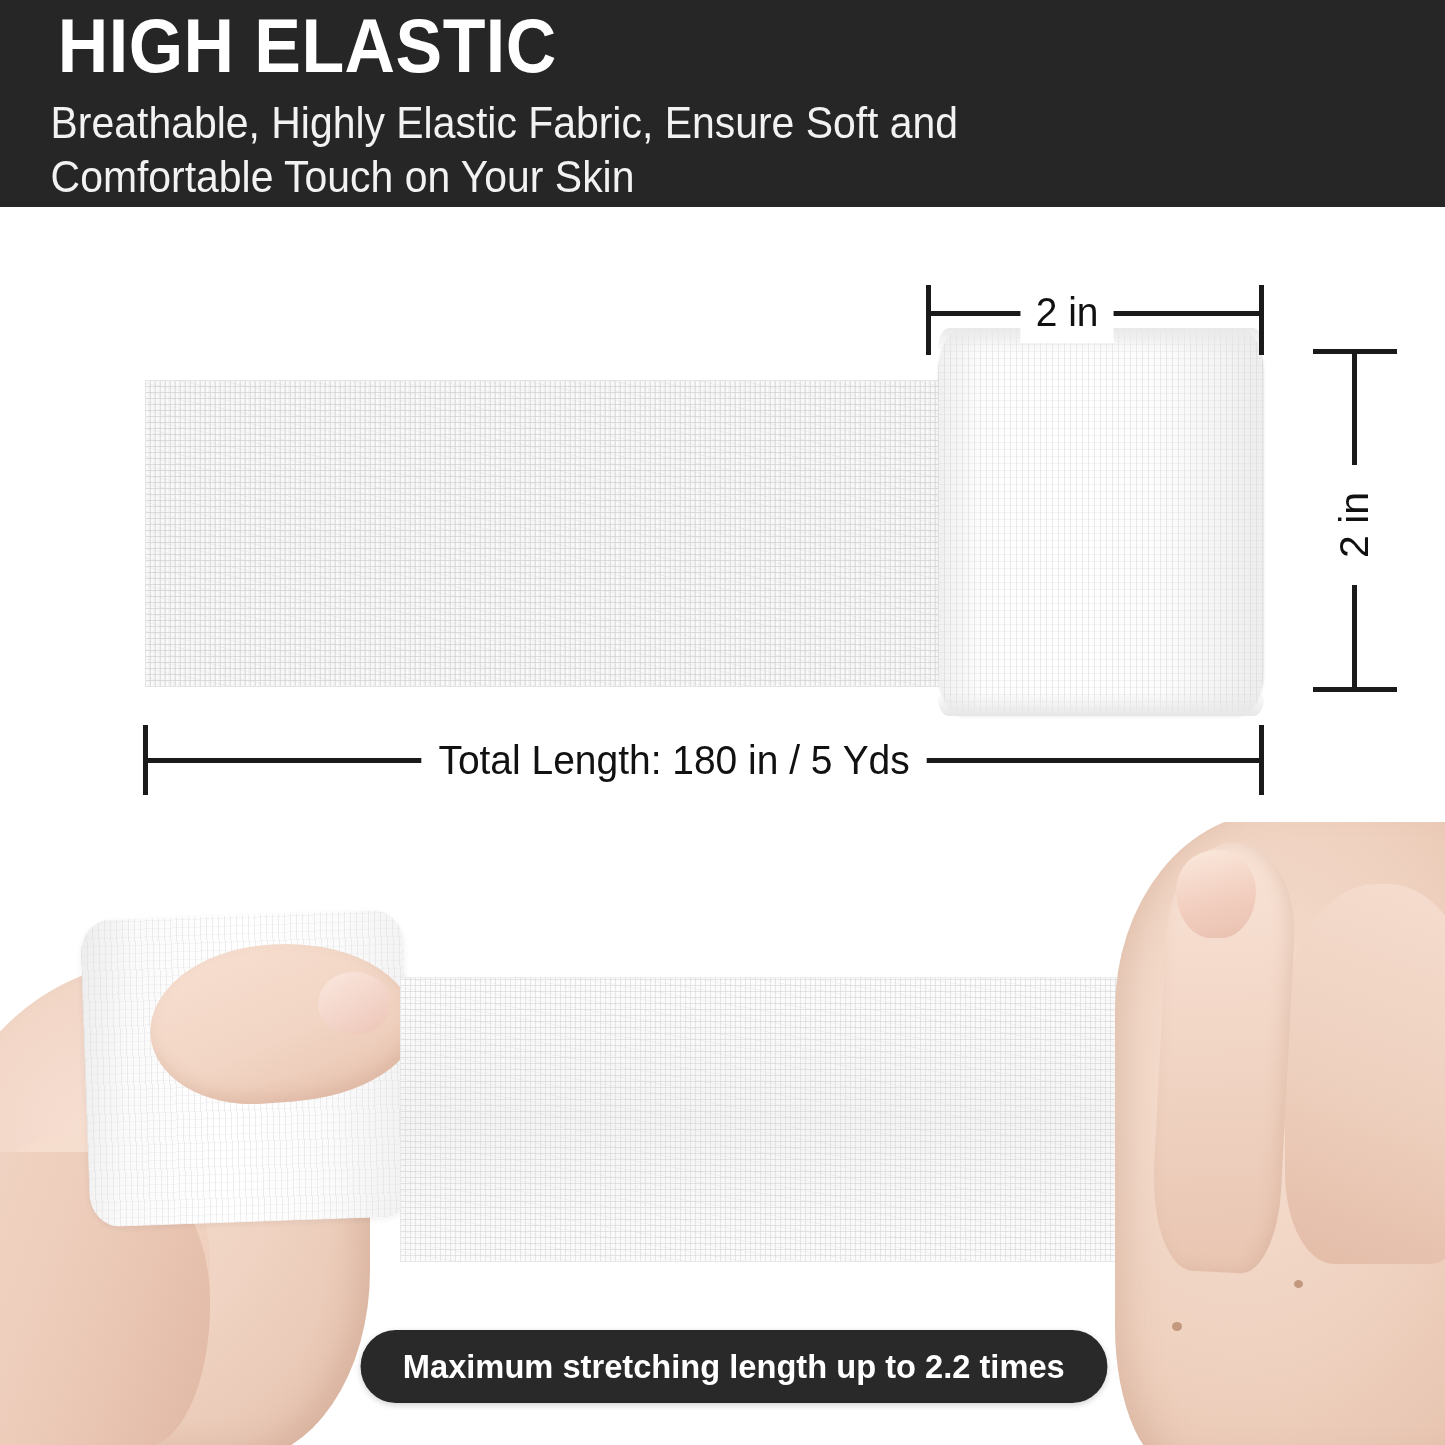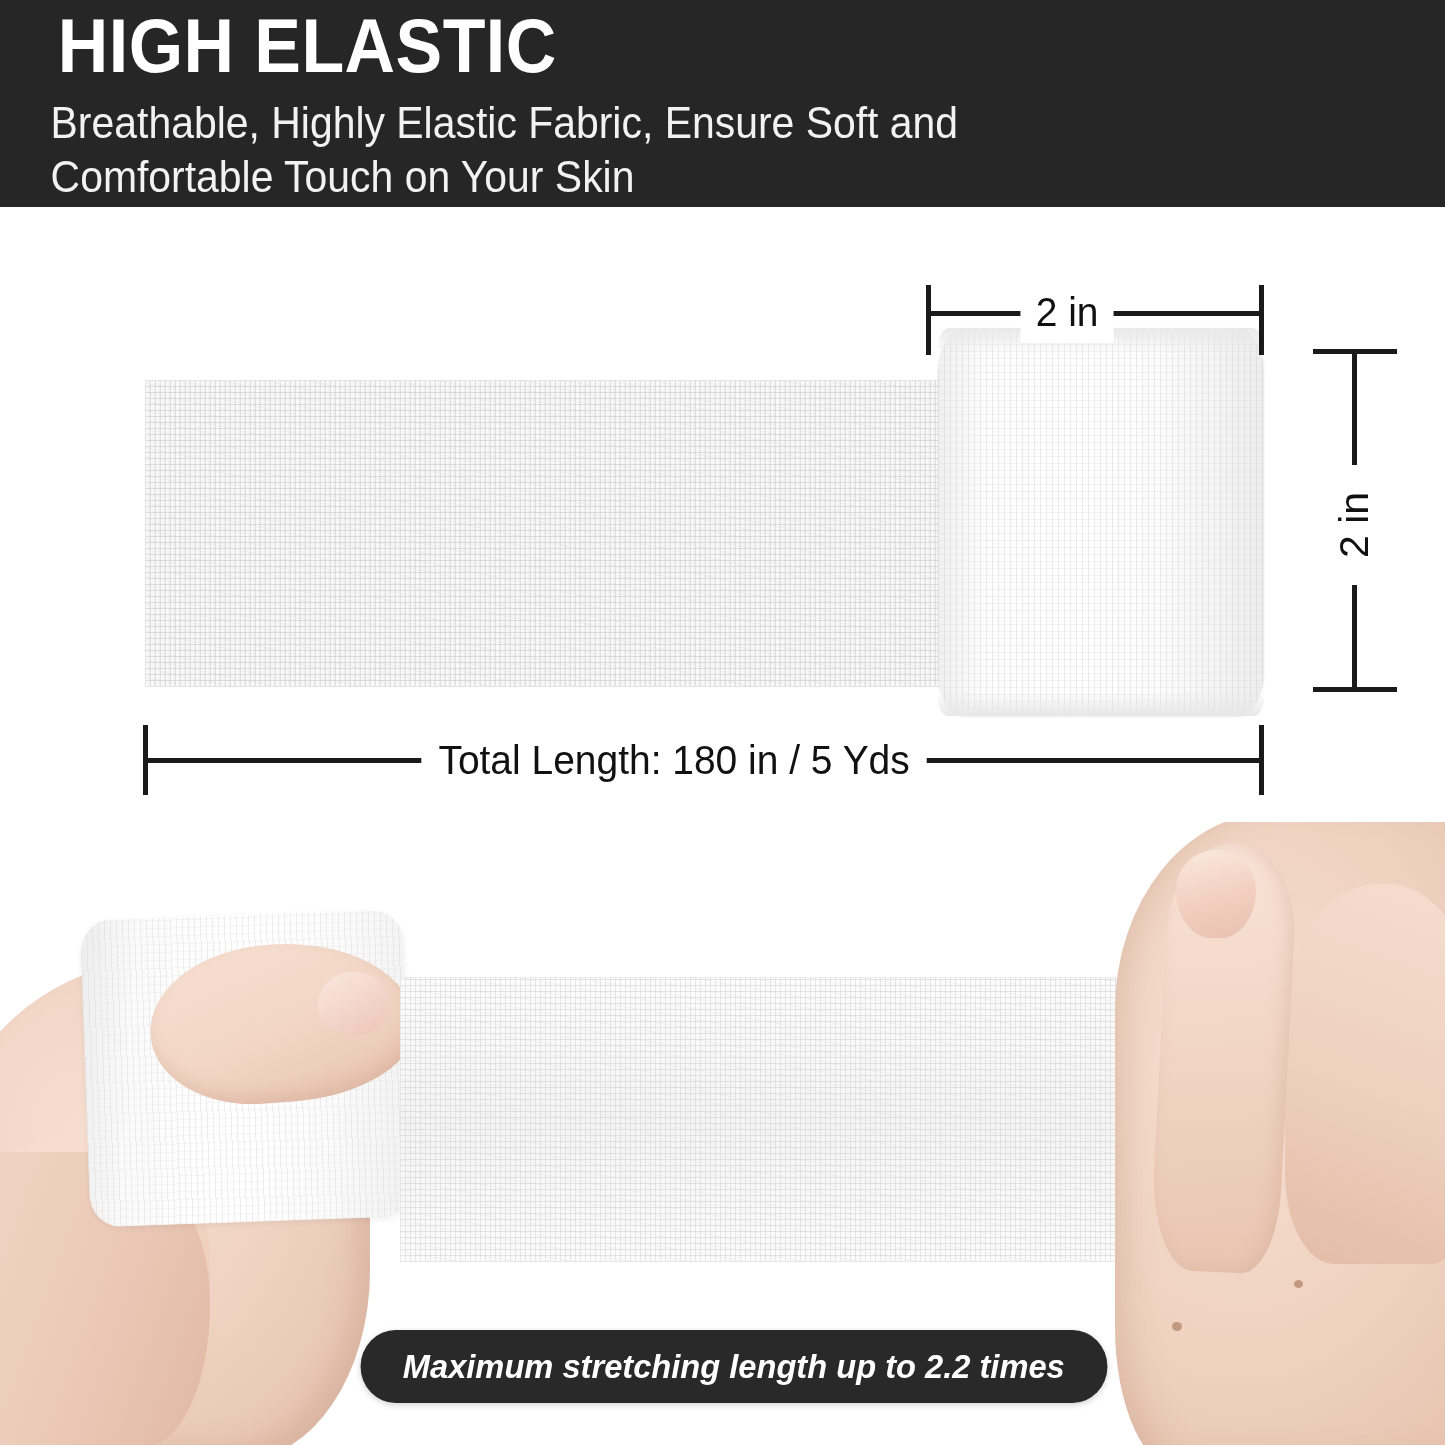--- a/index.html
+++ b/index.html
@@ -209,21 +209,20 @@
   }
 
   
   #bottom-photo {
     position: absolute;
     left: 0; top: 822px;
     width: 1445px;
     height: 623px;
     background: #ffffff;
     overflow: hidden;
-    font-style: italic;
   }
 
   
   #left-hand {
     position: absolute;
     left: -60px;
     top: 138px;
     width: 430px;
     height: 500px;
     background: radial-gradient(ellipse at 35% 35%, #f6ded1 0%, #f0d3c2 48%, #e3bfab 100%);

